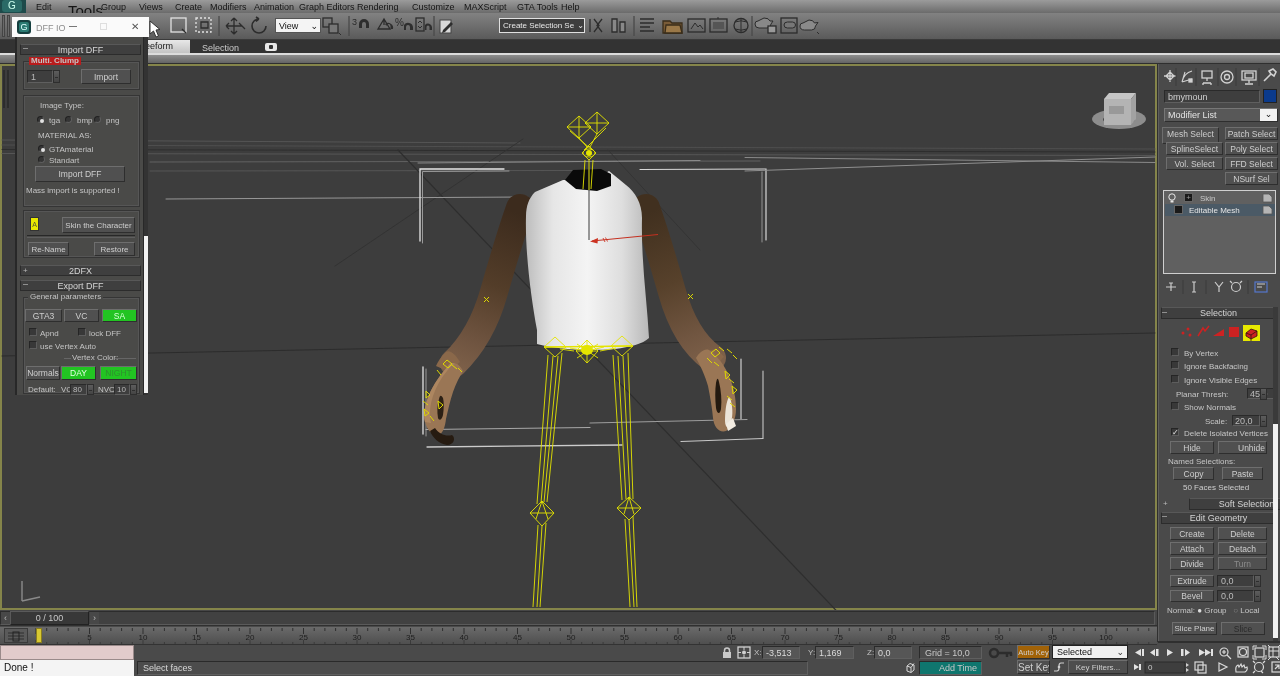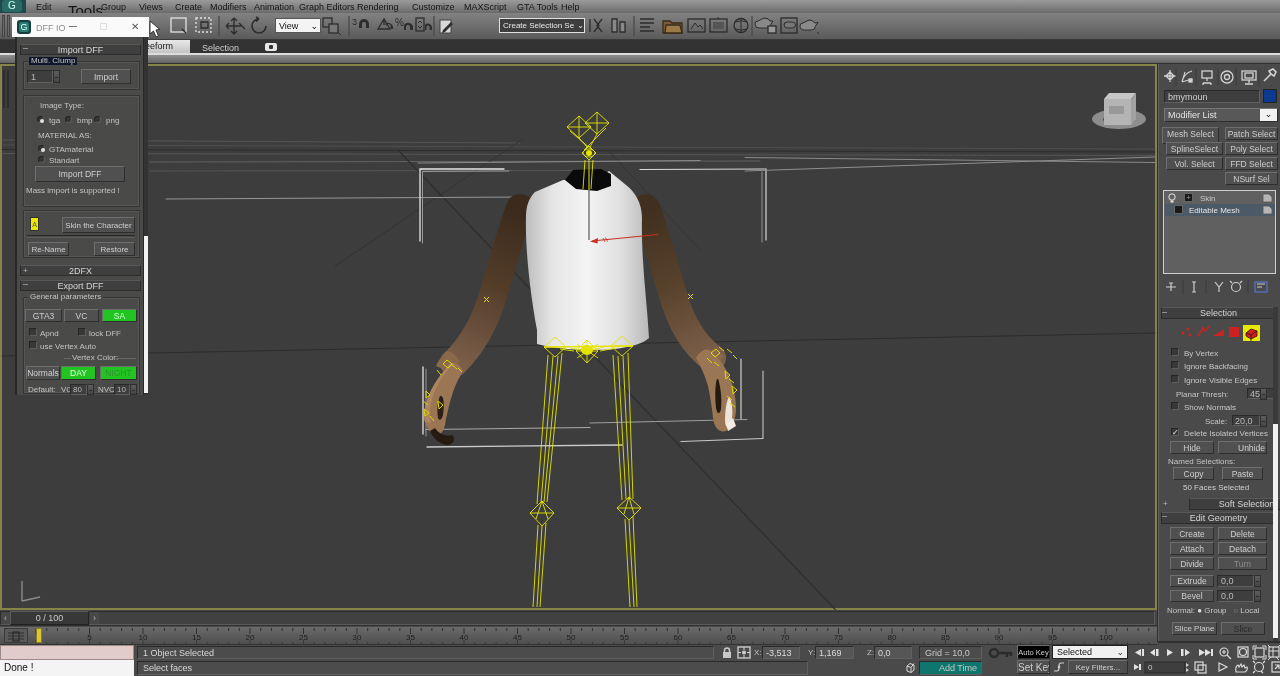--- a/index.html
+++ b/index.html
@@ -583,21 +583,20 @@
           <path d="M3,3 h16 M3,6 h16 M3,9 h16" stroke="#2e2e2e"></path>
           <rect x="8" y="2" width="6" height="9" fill="none" stroke="#222"></rect>
         </svg>
  </div>
  <div class="abs" style="left:36px;top:1px;width:6px;height:15px;background:#d8c832;border:1px solid #8a7d1e;"></div>
 </div>
 
 <div id="status" class="abs" style="left:0;top:645px;width:1280px;height:31px;background:#4a4a4a;font-size:9px;">
  <div class="abs" style="left:0;top:0;width:134px;height:15px;background:#e2cbcb;border:1px solid #9a8a8a;"></div>
  <div class="abs" style="left:0;top:15px;width:134px;height:16px;background:#f4f4f4;color:#111;font-size:10px;line-height:16px;padding-left:4px;">Done !</div>
- <div class="sunk" style="left:137px;top:1px;width:577px;height:13px;line-height:12px;padding-left:5px;background:#4c4c4c;color:#d8d8d8;">1 Object Selected</div>
  <div class="sunk" style="left:137px;top:16px;width:671px;height:14px;line-height:13px;padding-left:5px;background:#4c4c4c;color:#d8d8d8;">Select faces</div>
  <svg class="abs" style="left:720px;top:2px;" width="14" height="12">
         <rect x="3" y="5" width="8" height="6" fill="#c9c9c9"></rect>
         <path d="M4.5,5 v-1.5 a2.5,2.5 0 0 1 5,0 V5" fill="none" stroke="#c9c9c9" stroke-width="1.5"></path>
       </svg>
  <svg class="abs" style="left:737px;top:1px;" width="15" height="13">
         <rect x="1" y="1" width="12" height="11" fill="none" stroke="#d0d0d0" stroke-width="1.3"></rect>
         <circle cx="7" cy="6.5" r="2" fill="#d0d0d0"></circle>
         <path d="M7,1 v3 M7,9 v3 M1,6.5 h3 M10,6.5 h3" stroke="#d0d0d0"></path>
       </svg>
@@ -609,21 +608,21 @@
  <div class="sunk" style="left:874px;top:1px;width:38px;height:13px;line-height:12px;padding-left:3px;background:#565656;color:#dadada;">0,0</div>
  <div class="sunk" style="left:919px;top:1px;width:63px;height:13px;line-height:12px;padding-left:5px;background:#4c4c4c;color:#c8c8c8;">Grid = 10,0</div>
  <svg class="abs" style="left:903px;top:17px;" width="13" height="12">
         <path d="M4,4 l3,-2.5 4,1.5 v5 l-3,2.5 -4,-1.5 z M4,4 l4,1.5 3,-4 M8,5.5 v5" fill="none" stroke="#d8d8d8"></path>
       </svg>
  <div class="sunk" style="left:919px;top:16px;width:63px;height:14px;line-height:13px;padding-left:19px;background:#0f766e;color:#c8c8c8;">Add Time Tag</div>
  <svg class="abs" style="left:988px;top:2px;" width="28" height="13">
         <circle cx="6" cy="6" r="4" fill="none" stroke="#2c2c2c" stroke-width="2.5"></circle>
         <path d="M10,6 h14 M19,6 v4 M23,6 v3" stroke="#2c2c2c" stroke-width="2.5"></path>
       </svg>
- <div class="btn" style="left:1017px;top:0;width:33px;height:14px;line-height:13px;font-size:7.5px;background:#000000;">Auto Key</div>
+ <div class="btn" style="left:1017px;top:0;width:33px;height:14px;line-height:13px;font-size:7.5px;background:#a16207;">Auto Key</div>
  <div class="btn" style="left:1017px;top:15px;width:33px;height:14px;line-height:13px;font-size:10px;background:#4e4e4e;">Set Key</div>
  <div class="abs" style="left:1052px;top:0;width:76px;height:14px;background:#f0f0f0;border:1px solid #222;color:#111;font-size:9px;line-height:13px;padding-left:4px;">Selected<span style="float:right;margin-right:3px;color:#333;">⌄</span></div>
  <svg class="abs" style="left:1052px;top:15px;" width="15" height="14">
         <path d="M2,11 h3 q2,0 2,-3 v-2 q0,-3 2,-3 h3" fill="none" stroke="#d0d0d0" stroke-width="1.2"></path>
         <circle cx="7" cy="7" r="1.3" fill="#d0d0d0"></circle>
       </svg>
  <div class="btn" style="left:1068px;top:15px;width:60px;height:14px;line-height:13px;font-size:8px;background:#4e4e4e;">Key Filters...</div>
  <svg class="abs" style="left:1131px;top:0;" width="149" height="31" fill="#e2e2e2">
   <path d="M3,4 v7 M4,7.5 l6,-3.5 v7 z M11,4 h2 v7 h-2"></path>
   <path d="M24,4 l-5,3.5 5,3.5 z M25,4 h2.5 v7 h-2.5 z"></path>
@@ -660,21 +659,21 @@
  <div class="abs" style="left:5px;top:3px;width:14px;height:14px;background:#153f3f;border-radius:3px;"></div>
  <div class="abs" style="left:7px;top:5px;width:10px;height:10px;border-radius:2px;background:#2a7a72;color:#dff;font-size:9px;text-align:center;line-height:10px;">G</div>
  <div class="abs" style="left:24px;top:6px;color:#8e8e8e;font-size:9px;">DFF IO</div>
  <div class="abs" style="left:57px;top:9px;width:8px;height:1px;background:#777;"></div>
  <div class="abs" style="left:88px;top:6px;width:7px;height:7px;border:1px solid #dedede;"></div>
  <div class="abs" style="left:119px;top:5px;color:#555;font-size:10px;line-height:9px;">✕</div>
  <div id="dffbody" class="abs" style="left:3px;top:20px;width:129px;height:358px;background:#4a4a48;border-left:2px solid #282828;border-right:1px solid #282828;font-size:8px;">
   <div class="hdr" style="left:3px;top:7px;width:121px;height:11px;line-height:10px;">Import DFF</div>
   <div class="abs" style="left:6px;top:6px;color:#bbb;font-size:9px;">–</div>
   <div class="fs" style="left:6px;top:24px;width:117px;height:29px;"></div>
-  <div class="l8" style="left:12px;top:20px;background:#0f172a;padding:0 2px;">Multi. Clump</div>
+  <div class="l8" style="left:12px;top:20px;background:#b91c1c;padding:0 2px;font-weight:bold;">Multi. Clump</div>
   <div class="sunk" style="left:10px;top:33px;width:26px;height:13px;line-height:12px;padding-left:3px;color:#b8b8b8;">1</div>
   <div class="abs spin" style="left:36px;top:33px;height:13px;"></div>
   <div class="btn" style="left:64px;top:32px;width:50px;height:15px;line-height:14px;">Import</div>
   <div class="fs" style="left:6px;top:58px;width:117px;height:112px;"></div>
   <div class="l8" style="left:23px;top:65px;">Image Type:</div>
   <div class="rad on" style="left:20px;top:79px;"></div>
         <div class="l8" style="left:32px;top:80px;">tga</div>
   <div class="rad" style="left:48px;top:79px;"></div>
         <div class="l8" style="left:60px;top:80px;">bmp</div>
   <div class="rad" style="left:77px;top:79px;"></div>

